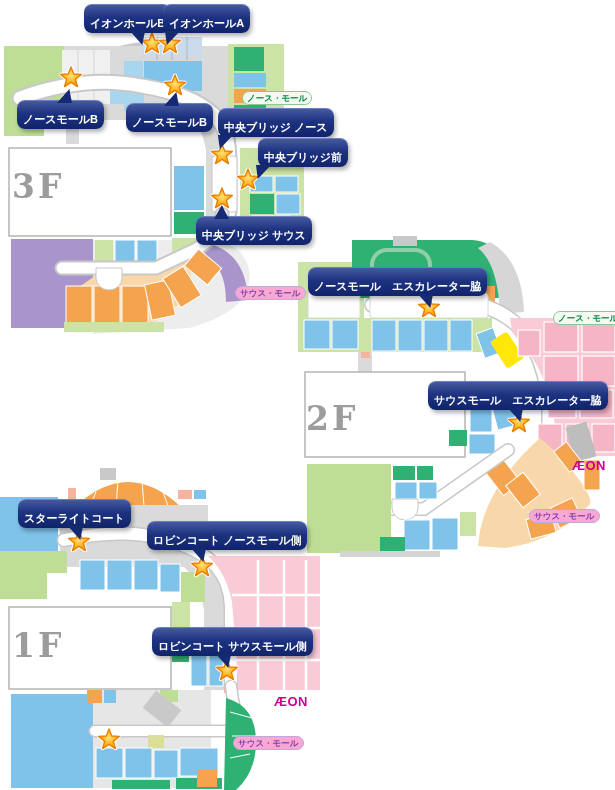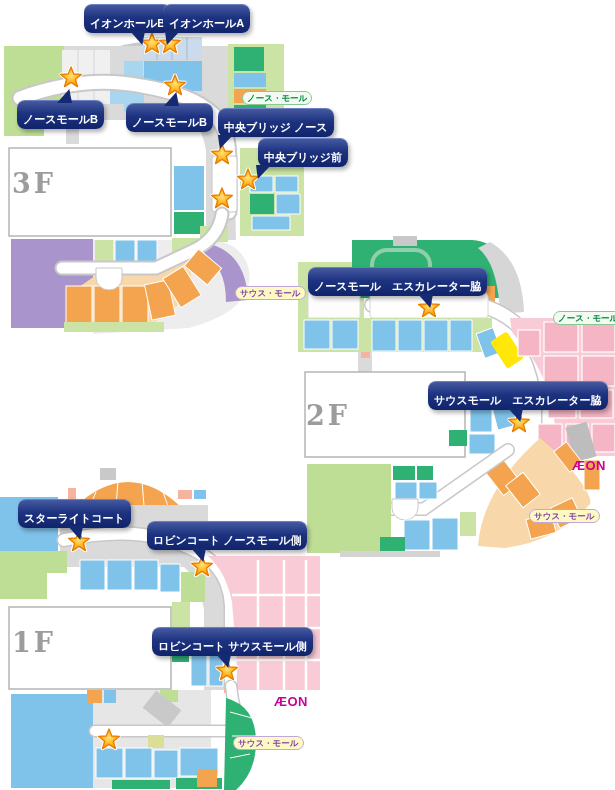--- a/index.html
+++ b/index.html
@@ -1,39 +1,39 @@
 <!DOCTYPE html>
 <html><head>
 <meta charset="utf-8">
 <style>
   html,body{margin:0;padding:0;background:#fff;}
   .stage{position:relative;width:615px;height:790px;background:#fff;overflow:hidden;
          font-family:"Liberation Sans",sans-serif;}
   .stage svg.bg{position:absolute;left:0;top:0;z-index:1;}
   
   .fmk{position:absolute;z-index:5;color:#9c9c9c;font-family:"DejaVu Serif",serif;
-       font-weight:bold;font-size:27px;letter-spacing:3px;line-height:1;}
+       font-weight:bold;font-size:33px;letter-spacing:3px;line-height:1;}
   
   .callout{position:absolute;z-index:30;white-space:nowrap;color:#fff;font-weight:bold;
            font-size:11px;line-height:13px;padding:12px 6px 3px;border-radius:8px;
            background:linear-gradient(180deg,#44599f 0%,#1d3380 45%,#10246b 100%);
            box-shadow:2px 3px 4px rgba(0,0,0,.3);
            border-top:1px solid #6c7fc0;text-align:right;}
   .tail{position:absolute;width:15px;height:14px;background:#142a72;z-index:29;}
   .tail.down{bottom:-12px;}
   .tail.up{top:-12px;}
   .t-dl{clip-path:polygon(0 0,100% 0,12% 100%);}
   .t-dr{clip-path:polygon(0 0,100% 0,82% 100%);}
   .t-ur{clip-path:polygon(0 100%,100% 100%,82% 0);}
   .t-um{clip-path:polygon(0 100%,100% 100%,52% 0);}
   
   .badge{position:absolute;z-index:20;white-space:nowrap;font-size:8.5px;font-weight:bold;
          padding:1px 4px;border-radius:7px;line-height:10px;}
   .badge.north{color:#00893d;border:1.5px solid #86c993;background:#f2faf2;margin-left:36px;}
-  .badge.south{color:#7d3fa5;border:1.5px solid #c0a8da;background:#fef9c3;text-align:center;}
+  .badge.south{color:#7d3fa5;border:1.5px solid #c0a8da;background:#f9a8d4;text-align:center;}
   
   .aeon{position:absolute;z-index:20;color:#cc0099;font-weight:bold;font-size:13px;
         letter-spacing:.5px;line-height:1;}
 </style>
 </head>
 <body>
 
 <div class="stage">
 
 <svg class="bg" width="615" height="790" viewBox="0 0 615 790">
@@ -271,20 +271,24 @@
   <span class="tail up t-ur" style="left:38px"></span>
 </div>
 <div class="callout" style="left:218px;top:108px">
   <span>中央ブリッジ ノース</span>
   <span class="tail down t-dl" style="left:0px"></span>
 </div>
 <div class="callout" style="left:258px;top:138px">
   <span>中央ブリッジ前</span>
   <span class="tail down t-dl" style="left:-2px"></span>
 </div>
+<div class="callout" style="left:196px;top:216px">
+  <span>中央ブリッジ サウス</span>
+  <span class="tail up t-um" style="left:18px"></span>
+</div>
 
 <div class="callout" style="left:308px;top:267px">
   <span>ノースモール　エスカレーター脇</span>
   <span class="tail down t-dr" style="left:110px"></span>
 </div>
 <div class="callout" style="left:428px;top:381px">
   <span>サウスモール　エスカレーター脇</span>
   <span class="tail down t-dr" style="left:80px"></span>
 </div>
 

